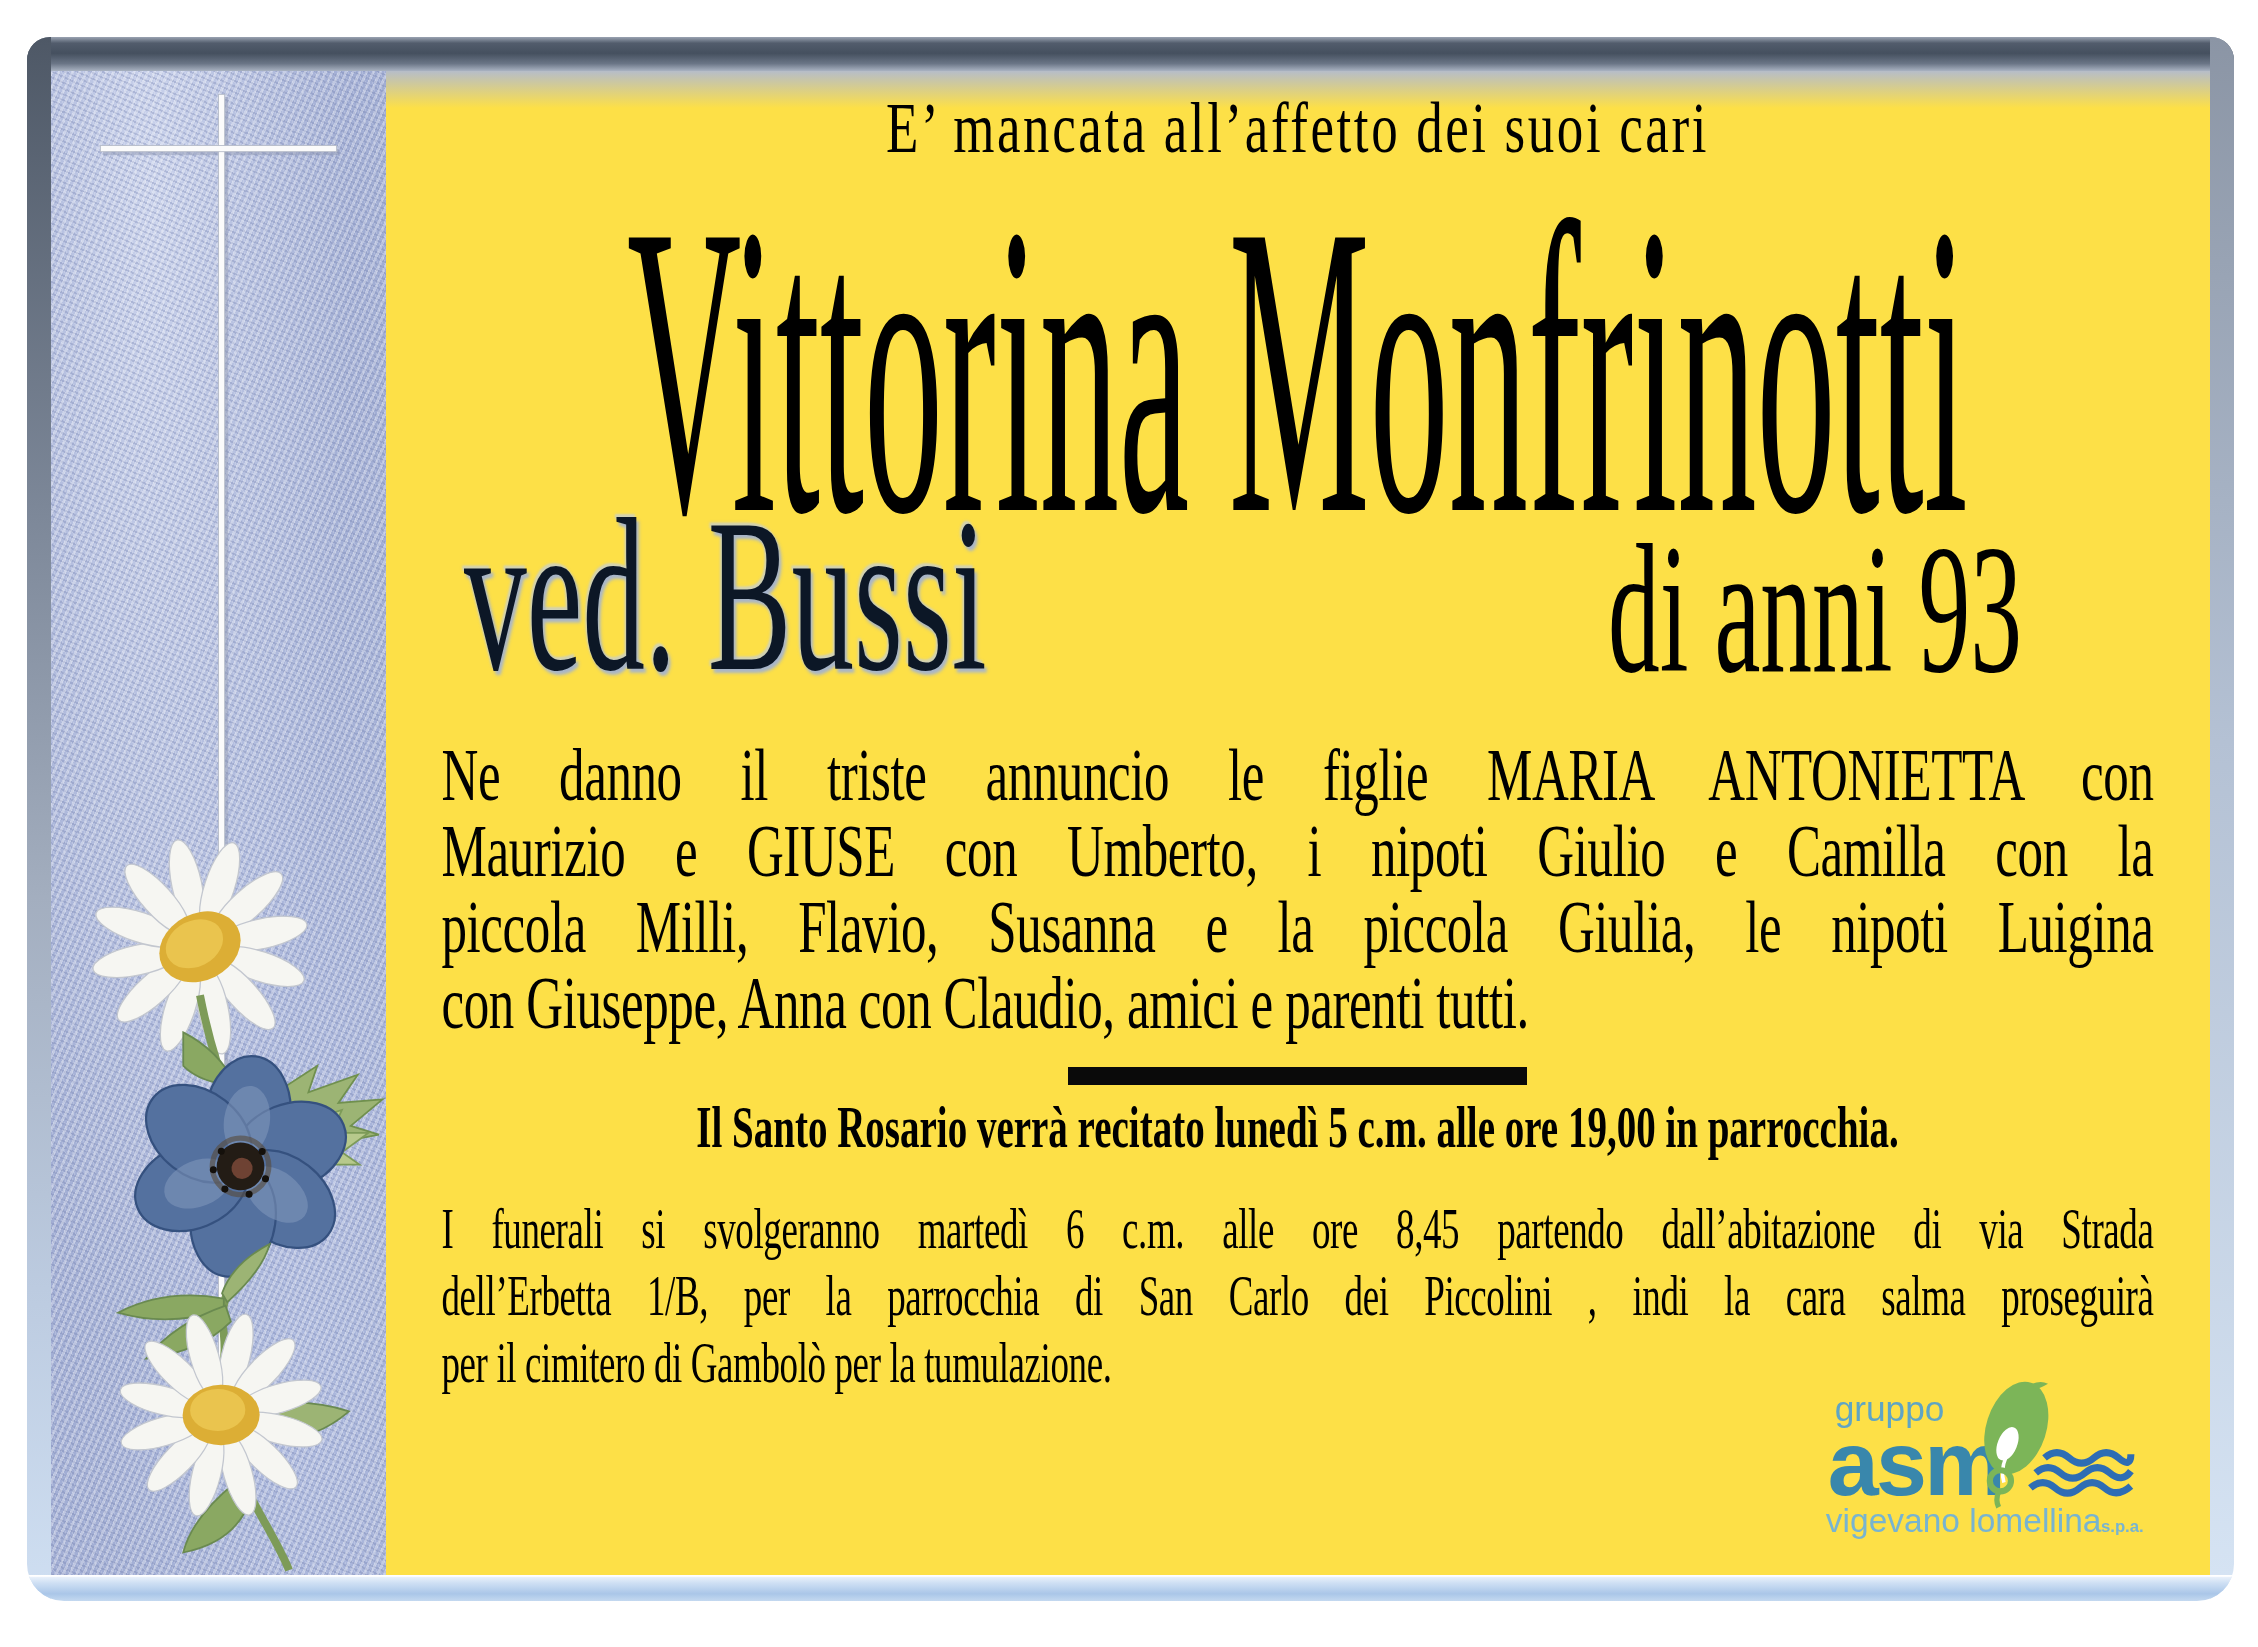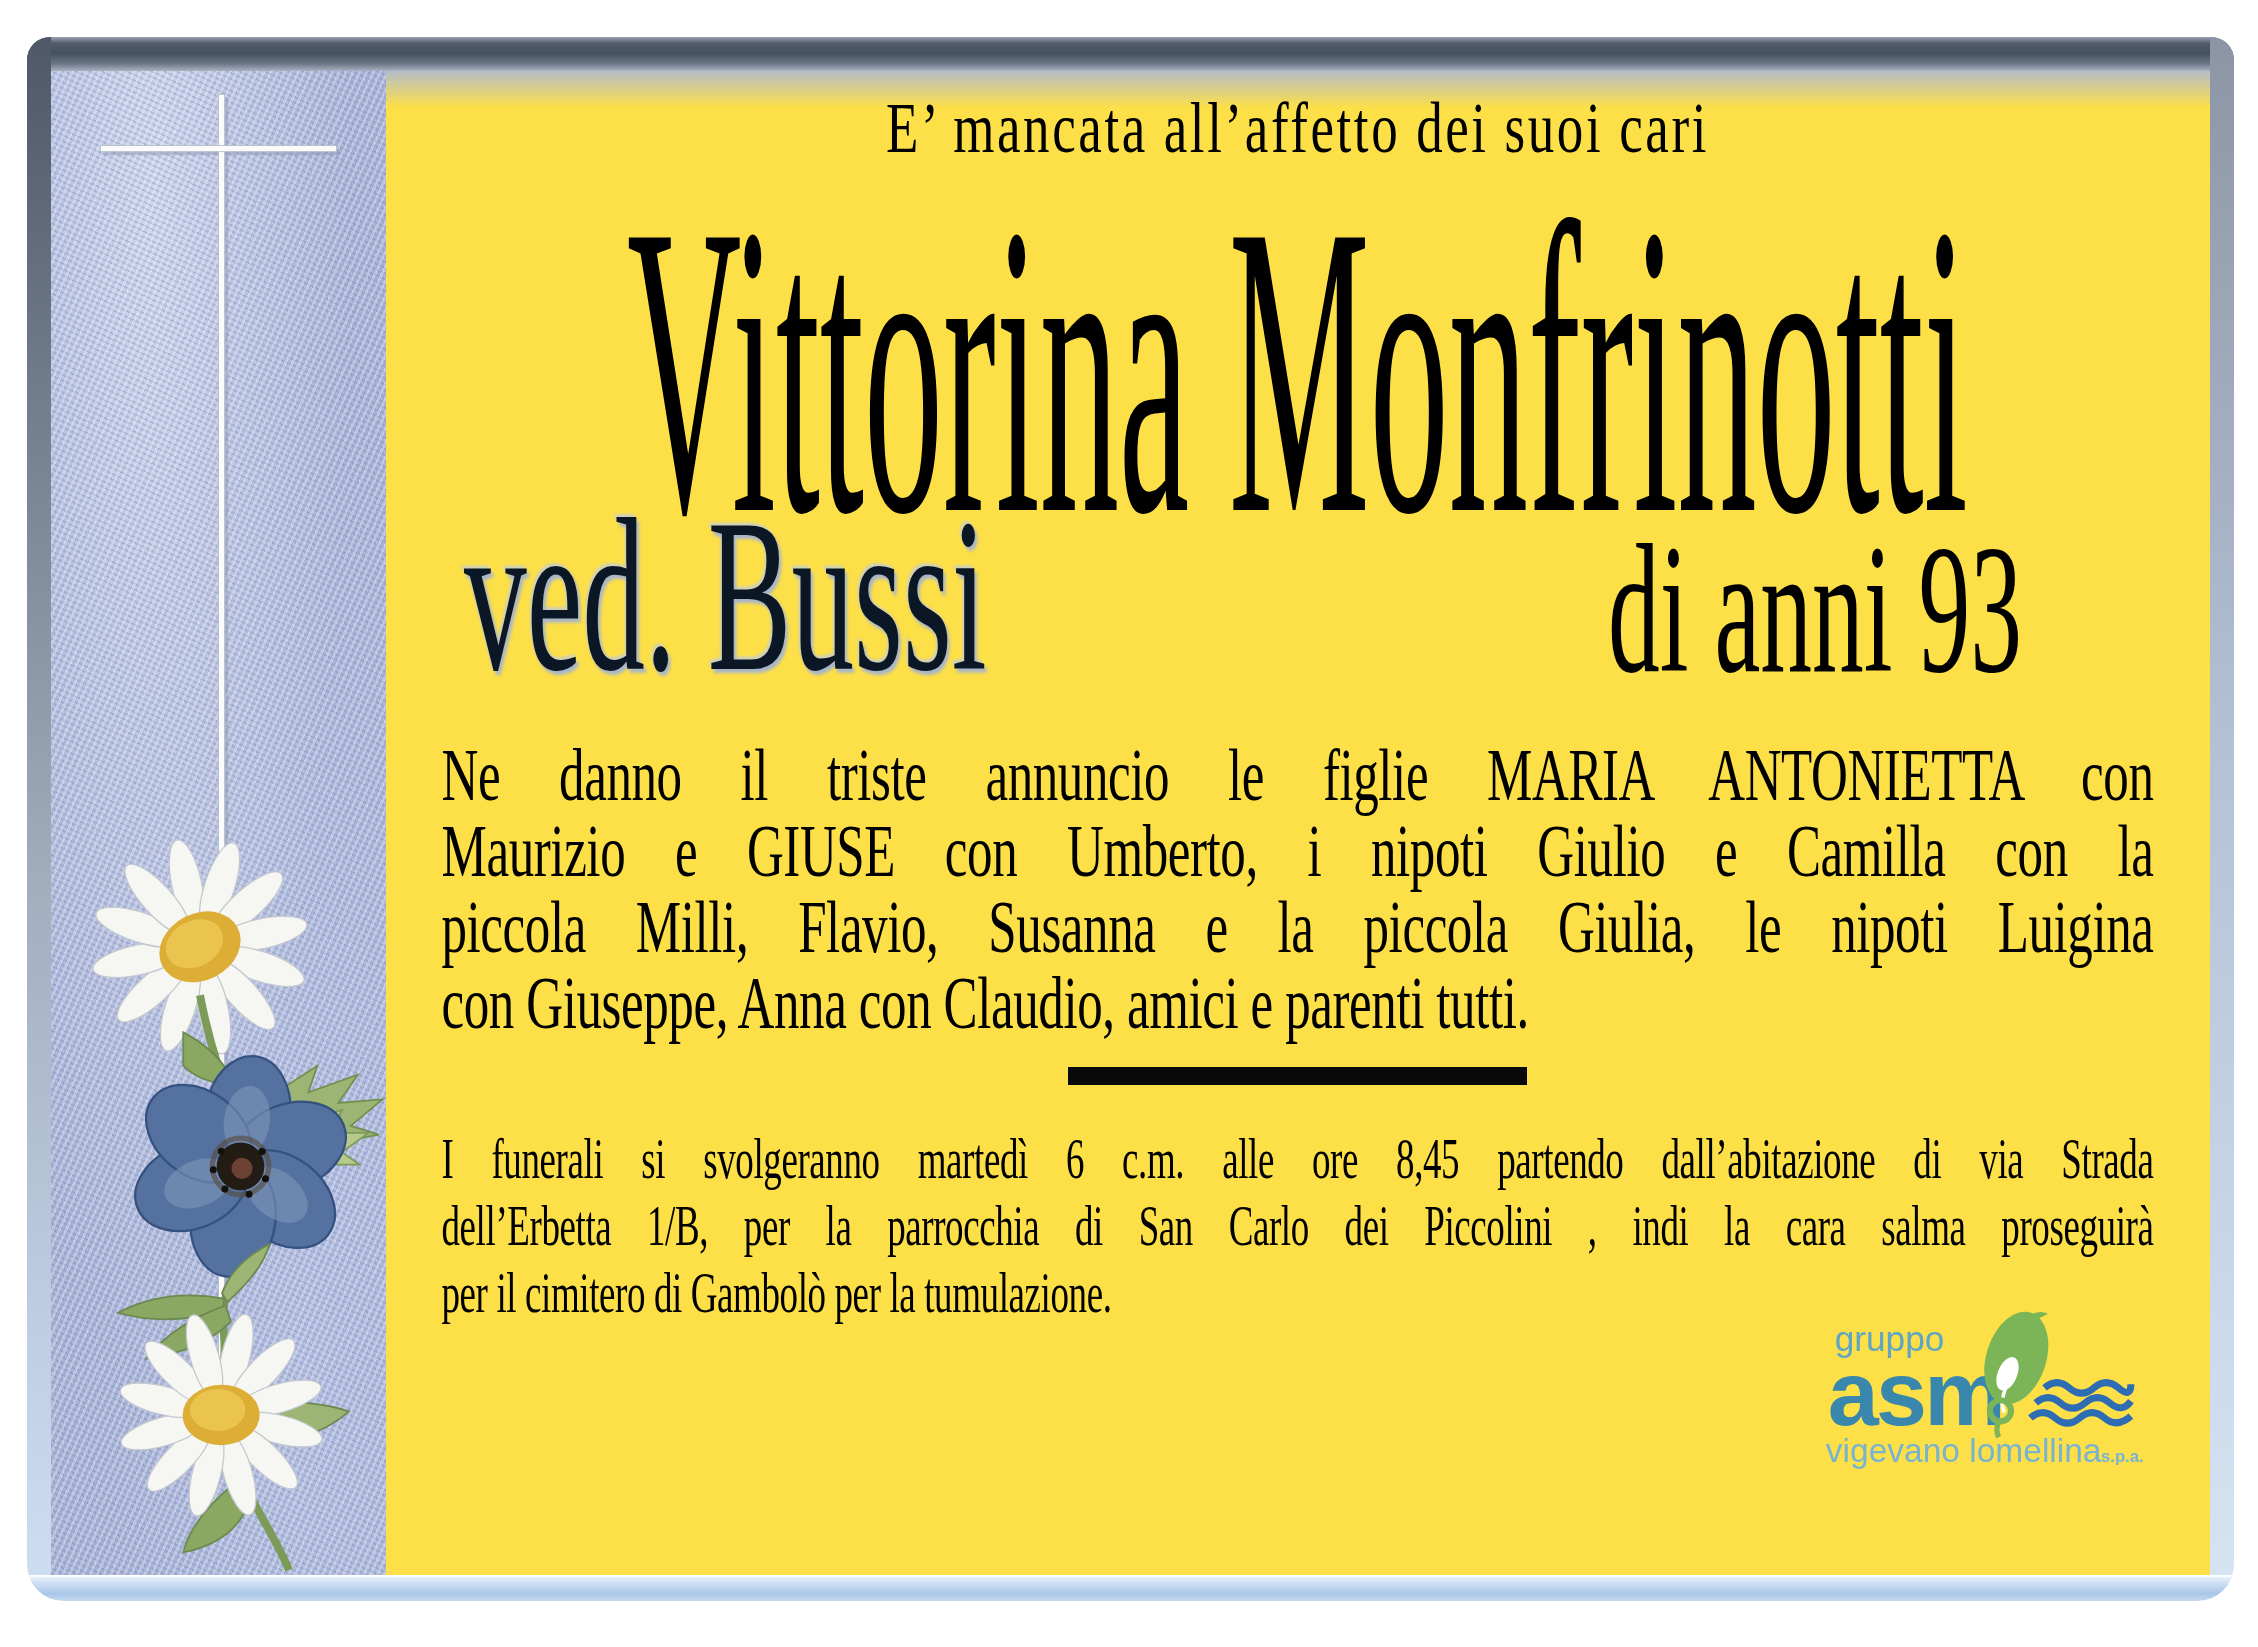--- a/index.html
+++ b/index.html
@@ -201,20 +201,23 @@
         <div class="bline">Ne danno il triste annuncio le figlie MARIA ANTONIETTA con</div>
         <div class="bline">Maurizio e GIUSE con Umberto, i nipoti Giulio e Camilla con la</div>
         <div class="bline">piccola Milli, Flavio, Susanna e la piccola Giulia, le nipoti Luigina</div>
         <div class="bline last">con Giuseppe, Anna con Claudio, amici e parenti tutti.</div>
       </div>
 
       <div class="divider-row">
         <div class="divider"></div>
       </div>
 
+      <div class="rosario-row">
+        <span class="rosario">Il Santo Rosario verrà recitato lunedì 5 c.m. alle ore 19,00 in parrocchia.</span>
+      </div>
 
       <div class="para2">
         <div class="fline">I funerali si svolgeranno martedì 6 c.m. alle ore 8,45 partendo dall’abitazione di via Strada</div>
         <div class="fline">dell’Erbetta 1/B, per la parrocchia di San Carlo dei Piccolini , indi la cara salma proseguirà</div>
         <div class="fline last">per il cimitero di Gambolò per la tumulazione.</div>
       </div>
 
       <div class="bottom">
 
 

